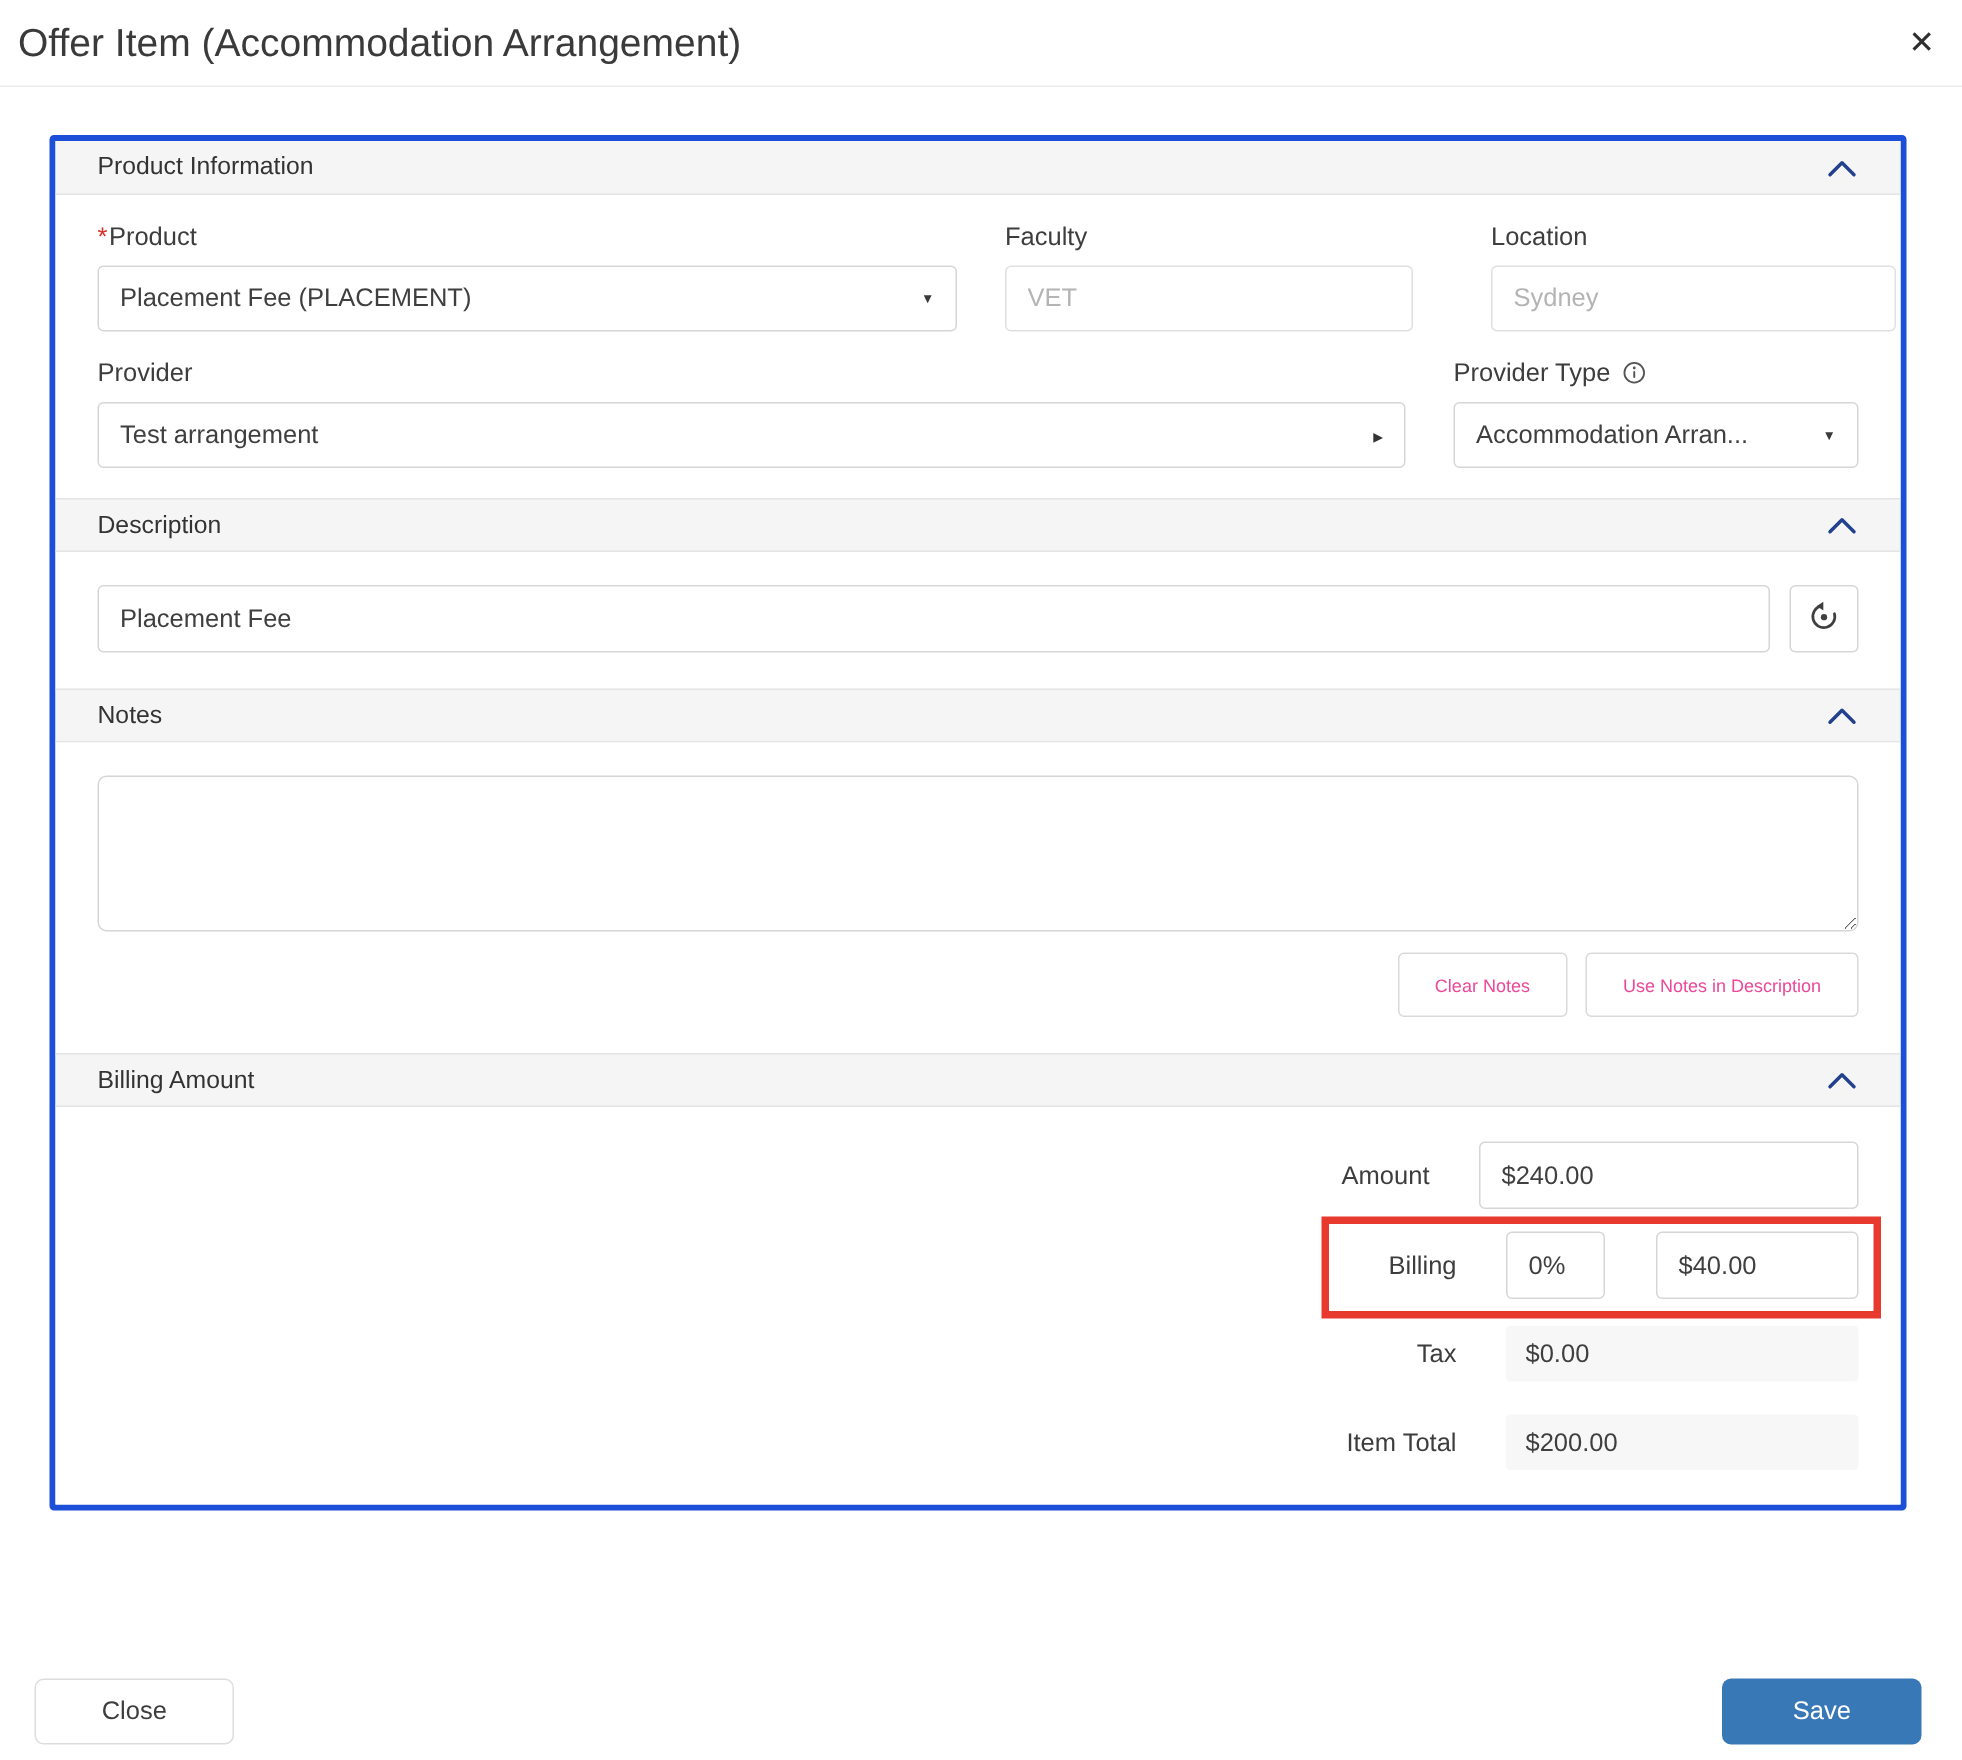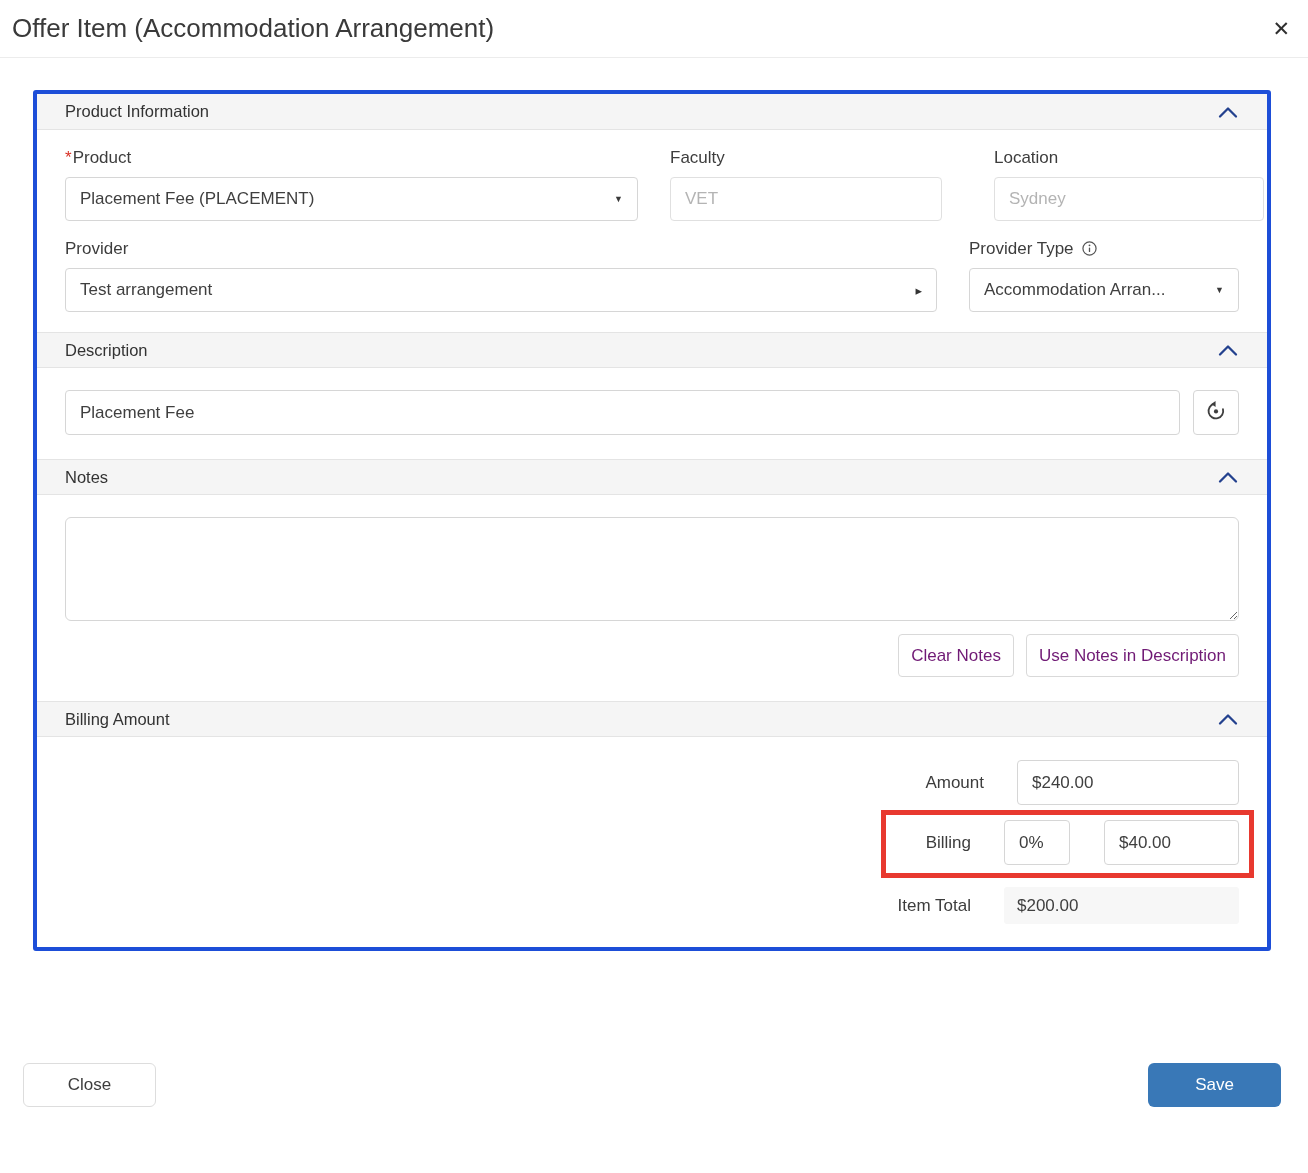--- a/index.html
+++ b/index.html
@@ -81,31 +81,31 @@
   
   .notes-body { padding: 22px 28px 24px; }
   .notes-body textarea {
     width: 100%; height: 104px; resize: both;
     border: 1px solid #d6d6d6; border-radius: 6px;
     padding: 12px 14px; font-size: 17px; color: #3f3f3f;
     font-family: "Liberation Sans", sans-serif;
   }
   .notes-buttons { display: flex; justify-content: flex-end; gap: 12px; margin-top: 9px; }
   .btn-secondary {
-    height: 43px; padding: 0 12px;
+    height: 43px; padding: 0 24px;
     background: #fff; border: 1px solid #d9d9d9; border-radius: 4px;
-    font-size: 17px; color: #701a75; cursor: pointer;
+    font-size: 12px; color: #ec4899; cursor: pointer;
     font-family: "Liberation Sans", sans-serif;
   }
 
   
   .billing-body { padding: 23px 28px 23px; }
   .brow { display: flex; align-items: center; justify-content: flex-end; }
   .brow-label { font-size: 17px; color: #3d3d3d; margin-right: 33px; text-align: right; }
-  .brow-control { width: 222px; flex: none; }
+  .brow-control { width: 253px; flex: none; }
   .brow-control input.control { height: 45px; }
   .brow.r-discount { margin-top: 15px; position: relative; }
   .brow.r-tax { margin-top: 18px; }
   .brow.r-total { margin-top: 22px; }
   .discount-fields { width: 235px; flex: none; display: flex; justify-content: space-between; }
   .discount-fields input.control { height: 45px; }
   .in-pct { width: 66px !important; }
   .in-amt { width: 135px !important; }
   .readonly-field {
     width: 235px; height: 37px; background: #f7f7f7; border-radius: 3px;
@@ -255,20 +255,24 @@
         </div>
       </div>
       <div class="brow r-discount">
         <span class="brow-label">Billing</span>
         <div class="discount-fields">
           <input class="control in-pct" value="0%" style="">
           <input class="control in-amt" value="$40.00" style="">
         </div>
         <div class="annotation"></div>
       </div>
+      <div class="brow r-tax">
+        <span class="brow-label">Tax</span>
+        <div class="readonly-field">$0.00</div>
+      </div>
       <div class="brow r-total">
         <span class="brow-label">Item Total</span>
         <div class="readonly-field">$200.00</div>
       </div>
     </div>
   </section>
 
 </div>
 
 <div class="footer">

